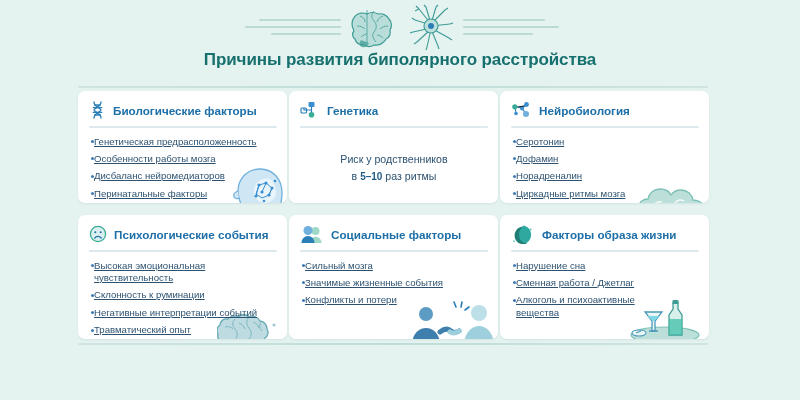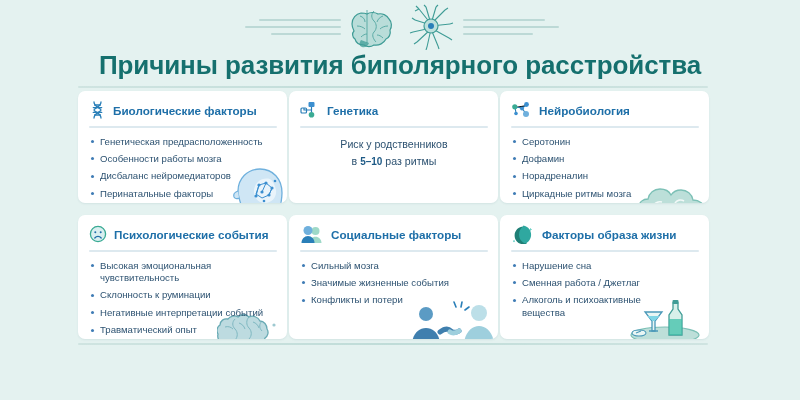--- a/index.html
+++ b/index.html
@@ -22,21 +22,21 @@
   .sl-left  .speedline:nth-child(1){ width:82px; margin-left:18px; }
   .sl-left  .speedline:nth-child(2){ width:96px; margin-left:4px;  }
   .sl-left  .speedline:nth-child(3){ width:70px; margin-left:30px; }
   .sl-right .speedline:nth-child(1){ width:82px; }
   .sl-right .speedline:nth-child(2){ width:96px; }
   .sl-right .speedline:nth-child(3){ width:70px; }
 
   .page-title {
     position:absolute; left:0; top:50px; width:800px;
     text-align:center;
-    font-size:26px; font-weight:bold; color:#15706e;
+    font-size:17px; font-weight:bold; color:#15706e;
     letter-spacing:-0.1px;
   }
   .divider-top {
     position:absolute; left:78px; top:86px; width:630px; height:2px;
     background:linear-gradient(to right,#cfe4e1,#bfdcd8 50%,#cfe4e1);
     border-radius:2px;
   }
   .divider-bottom {
     position:absolute; left:78px; top:343px; width:630px; height:2px;
     background:linear-gradient(to right,#cfe4e1,#bfdcd8 50%,#cfe4e1);
@@ -62,33 +62,34 @@
   .card-head { display:flex; align-items:center; gap:7px; height:20px; }
   .card-title {
     font-size:11.7px; font-weight:bold; color:#1e6fa8; white-space:nowrap;
   }
   .card-rule {
     margin:6px 0 0 0; height:1.5px; width:100%;
     background:#dde9ef; border-radius:2px;
   }
   .bullets { margin-top:8px; position:relative; z-index:3; }
   .bullet {
-    display:flex; align-items:flex-start; gap:6px;
+    display:flex; align-items:flex-start; 
     font-size:9.6px; color:#2d5271; line-height:1.28;
     margin-bottom:5.2px;
+    text-decoration:underline;
   }
   .bullet .dot {
     width:3px; height:3px; border-radius:50%;
     background:#3f7cb5; flex:0 0 3px; margin-top:4.5px; margin-left:2px;
   }
   .bullet .txt { white-space:pre-line; }
 
   
   .stat-wrap {
-    margin-top:8px; text-align:center;
+    margin-top:23px; text-align:center;
     font-size:10.6px; color:#2d5271; line-height:1.6;
   }
   .stat-line2 { margin-top:1px; }
   .stat-big { font-size:10px; font-weight:bold; color:#1e5a86; }
 
   
   .decor { position:absolute; z-index:1; pointer-events:none; }
   .d-head   { right:-2px;  bottom:-12px; }
   .d-cloud  { right:-8px;  bottom:-14px; }
   .d-brain  { right:-4px;  bottom:-10px; }

